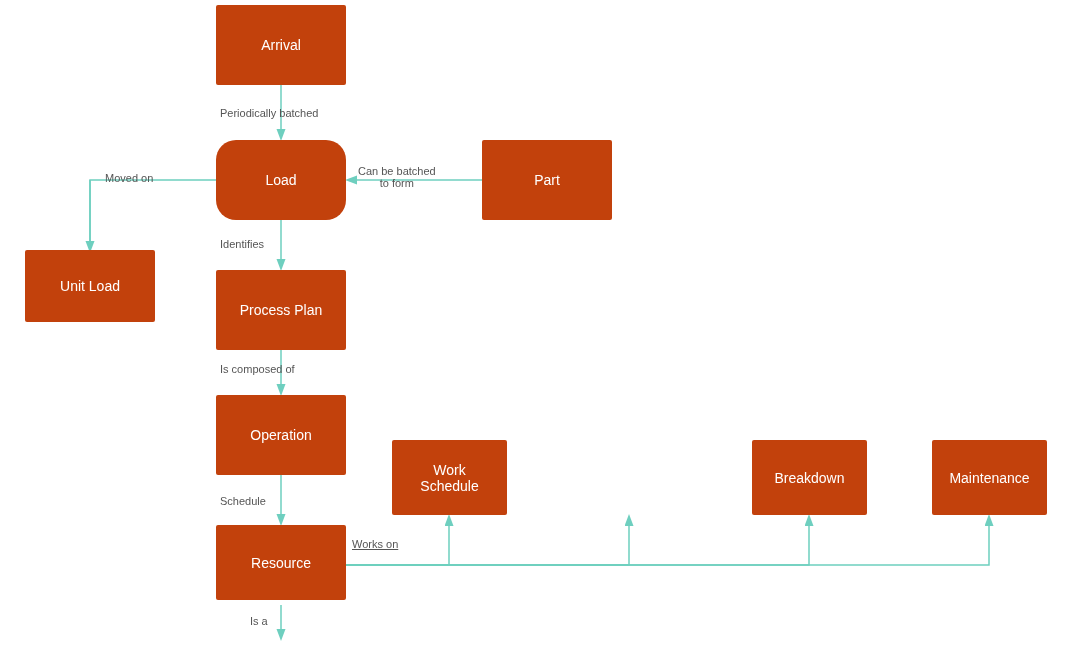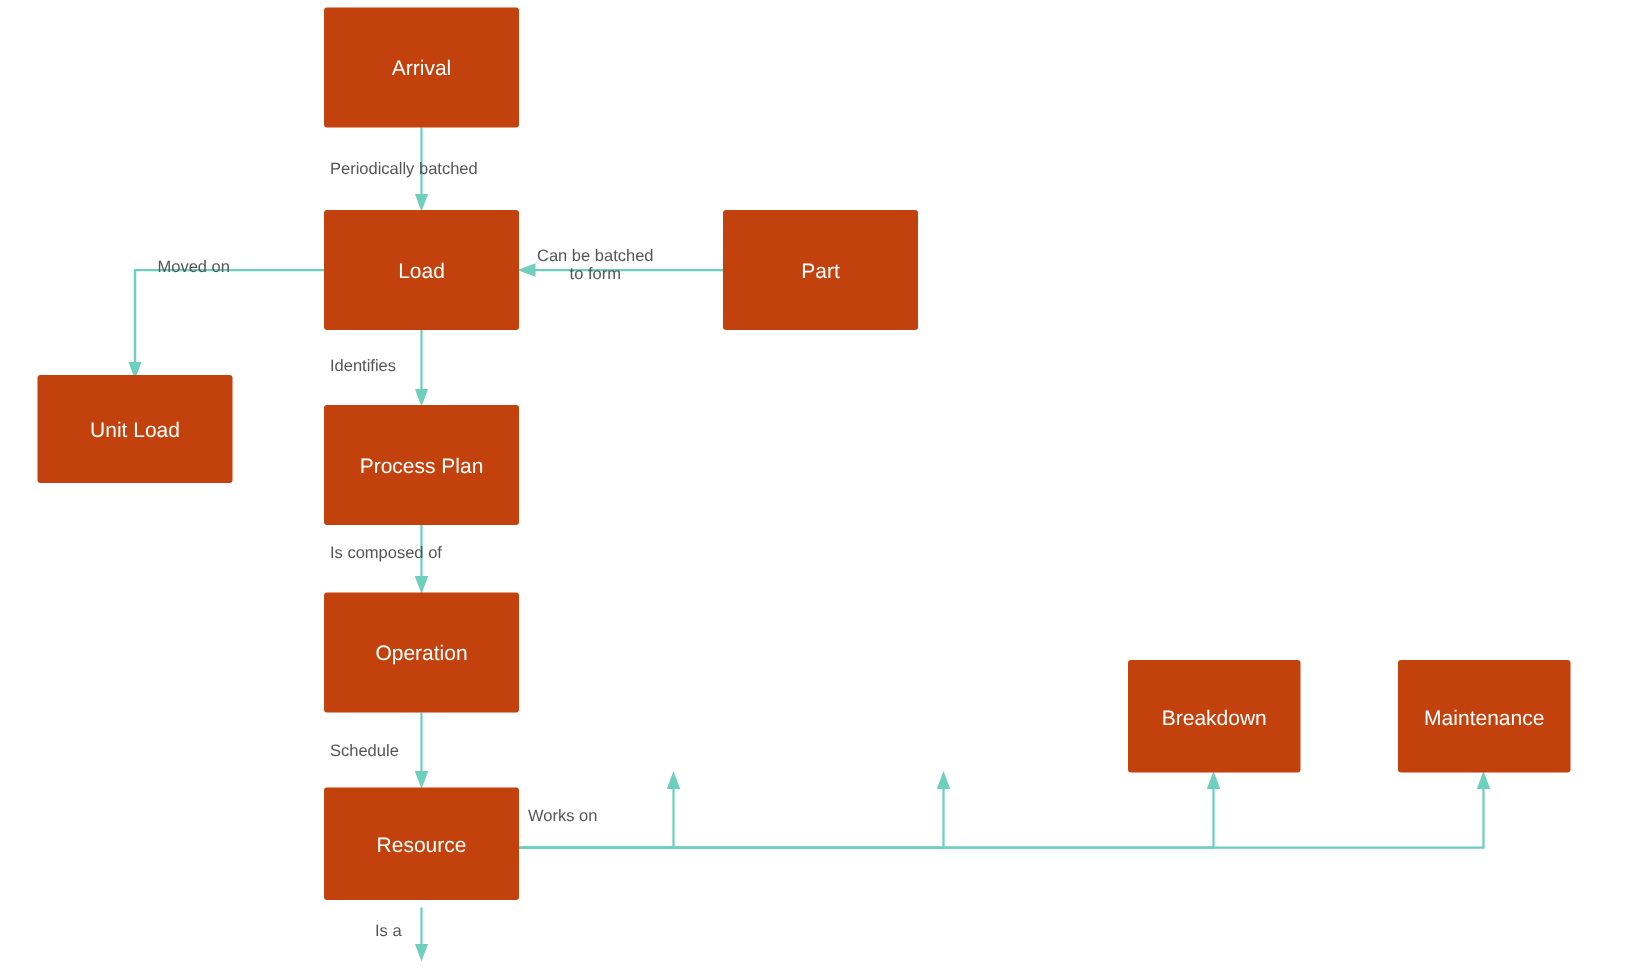--- a/index.html
+++ b/index.html
@@ -87,21 +87,21 @@
     <polyline points="346,565 809,565 809,517" marker-end="url(#arrow-end)"></polyline>
 
     <polyline points="346,565 989,565 989,517" marker-end="url(#arrow-end)"></polyline>
 
   </svg>
 
   <div class="node" style="left:216px;top:5px;width:130px;height:80px;">
     <span>Arrival</span>
   </div>
 
-  <div class="node" style="left:216px;top:140px;width:130px;height:80px;">
+  <div class="node" style="left:216px;top:140px;width:130px;height:80px;border-radius:20px;">
     <span>Load</span>
   </div>
 
   <div class="node" style="left:482px;top:140px;width:130px;height:80px;">
     <span>Part</span>
   </div>
 
   <div class="node" style="left:25px;top:250px;width:130px;height:72px;">
     <span>Unit Load</span>
   </div>
@@ -111,20 +111,24 @@
   </div>
 
   <div class="node" style="left:216px;top:395px;width:130px;height:80px;">
     <span>Operation</span>
   </div>
 
   <div class="node" style="left:216px;top:525px;width:130px;height:75px;">
     <span>Resource</span>
   </div>
 
+  <div class="node" style="left:392px;top:440px;width:115px;height:75px;">
+    <span style="white-space:pre-line;">Work
+Schedule</span>
+  </div>
 
 
   <div class="node" style="left:752px;top:440px;width:115px;height:75px;">
     <span>Breakdown</span>
   </div>
 
   <div class="node" style="left:932px;top:440px;width:115px;height:75px;">
     <span>Maintenance</span>
   </div>
 
@@ -146,21 +150,21 @@
   </div>
 
   <div class="label" style="left:220px;top:363px;">
     <span>Is composed of</span>
   </div>
 
   <div class="label" style="left:220px;top:495px;">
     <span>Schedule</span>
   </div>
 
-  <div class="label" style="left:352px;top:538px;">
+  <div class="label" style="left:352px;top:538px;text-decoration:underline;">
     <span>Works on</span>
   </div>
 
   <div class="label" style="left:250px;top:615px;">
     <span>Is a</span>
   </div>
 
   <svg style="position:absolute;top:0;left:0;width:1086px;height:645px;pointer-events:none;">
     <defs>
       <marker id="arrow-end2" markerWidth="8" markerHeight="8" refX="6" refY="3" orient="auto">

